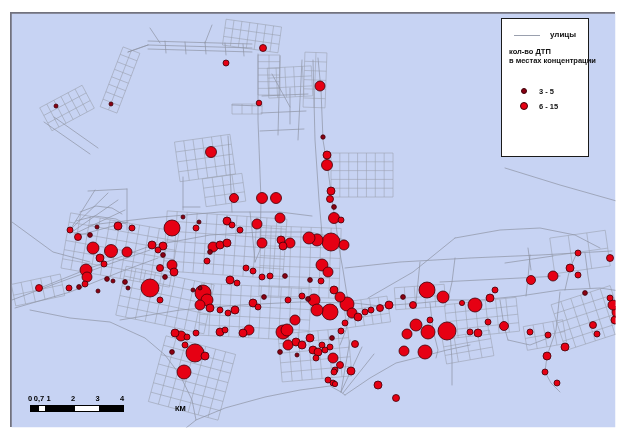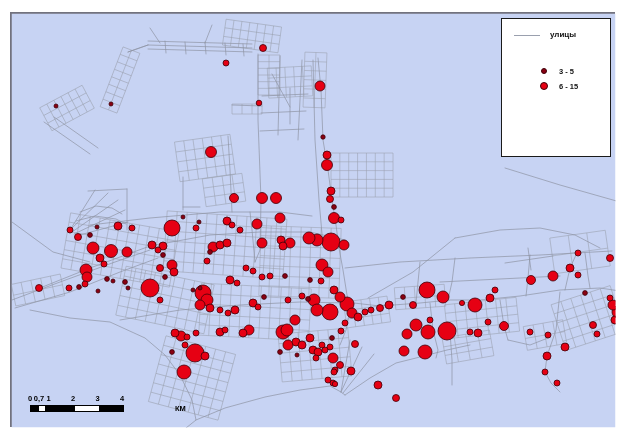--- a/index.html
+++ b/index.html
@@ -8,37 +8,37 @@
     font-family:"Liberation Sans",sans-serif;overflow:hidden;
     outline:1px solid #cfcfcf;
   }
   .map-frame{
     position:absolute;left:10px;top:12px;width:605px;height:415px;
     border:2px solid #72727e;box-sizing:border-box;background:#c7d3f3;
   }
   .map-svg{position:absolute;left:0;top:0;width:623px;height:441px;}
   
   .legend{
-    position:absolute;left:501px;top:18px;width:110px;height:139px;
+    position:absolute;left:501px;top:18px;width:88px;height:139px;
     background:#ffffff;border:1px solid #1a1a1a;box-sizing:border-box;
     color:#111;
   }
   .legend-streets-row{position:absolute;left:10px;top:11px;width:84px;height:10px;}
   .legend-line{
     position:absolute;left:2px;top:5px;width:26px;height:0;
     border-top:1px solid #9aa0ae;
   }
   .legend-streets-label{
     position:absolute;left:38px;top:0;font-size:8px;font-weight:700;white-space:nowrap;
   }
   .legend-title{
     position:absolute;left:7px;top:28px;font-size:7.5px;font-weight:700;line-height:9px;
     white-space:nowrap;
   }
-  .legend-items{position:absolute;left:0;top:44px;width:100px;padding-left:20px;}
+  .legend-items{position:absolute;left:0;top:64px;width:100px;}
   .legend-item{position:relative;height:15px;}
   .legend-dot{
     position:absolute;left:22px;top:50%;transform:translate(-50%,-50%);
     background:#e60013;border:1px solid #3f0008;border-radius:50%;
     box-sizing:content-box;
   }
   .legend-item-label{
     position:absolute;left:37px;top:50%;transform:translateY(-50%);
     font-size:7.5px;font-weight:700;white-space:nowrap;
   }
@@ -688,20 +688,24 @@
         <circle cx="193" cy="290" r="2" fill="#8a0012" stroke="#3f0008" stroke-width="0.8"></circle>
         <circle cx="297" cy="355" r="2" fill="#8a0012" stroke="#3f0008" stroke-width="0.8"></circle>
       </g>
     </svg>
 
   <div class="legend">
     <div class="legend-streets-row">
       <span class="legend-line"></span>
       <span class="legend-streets-label">улицы</span>
     </div>
+    <div class="legend-title">
+      <div>кол-во ДТП</div>
+      <div>в местах концентрации</div>
+    </div>
     <div class="legend-items">
       <div class="legend-item">
         <span class="legend-dot" style="height: 4px; width: 4px; background: rgb(138, 0, 18); border-color: rgb(63, 0, 8);"></span>
         <span class="legend-item-label">3 - 5</span>
       </div>
       <div class="legend-item">
         <span class="legend-dot" style="height: 6px; width: 6px; background: rgb(230, 0, 19); border-color: rgb(63, 0, 8);"></span>
         <span class="legend-item-label">6 - 15</span>
       </div>
     </div>

